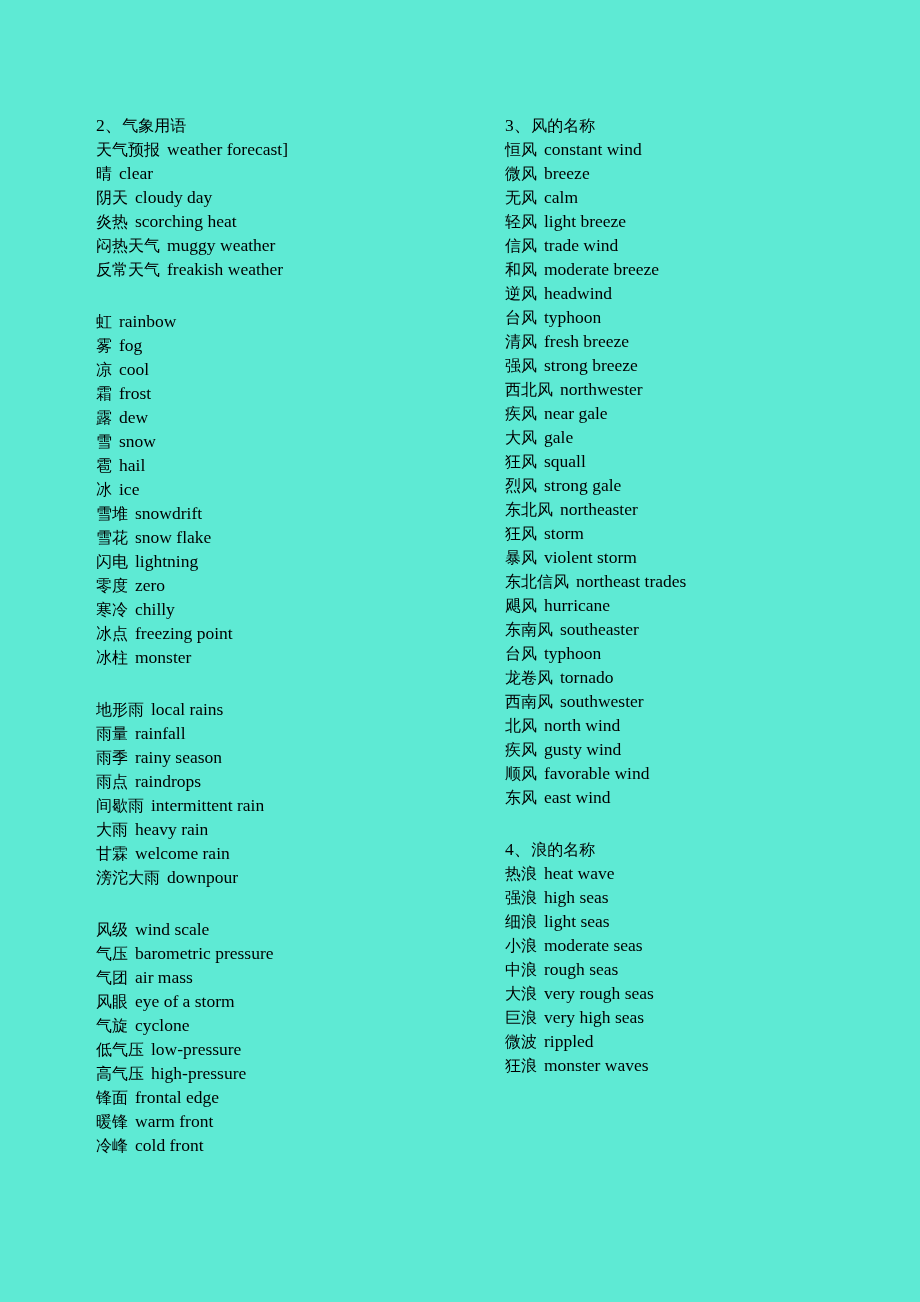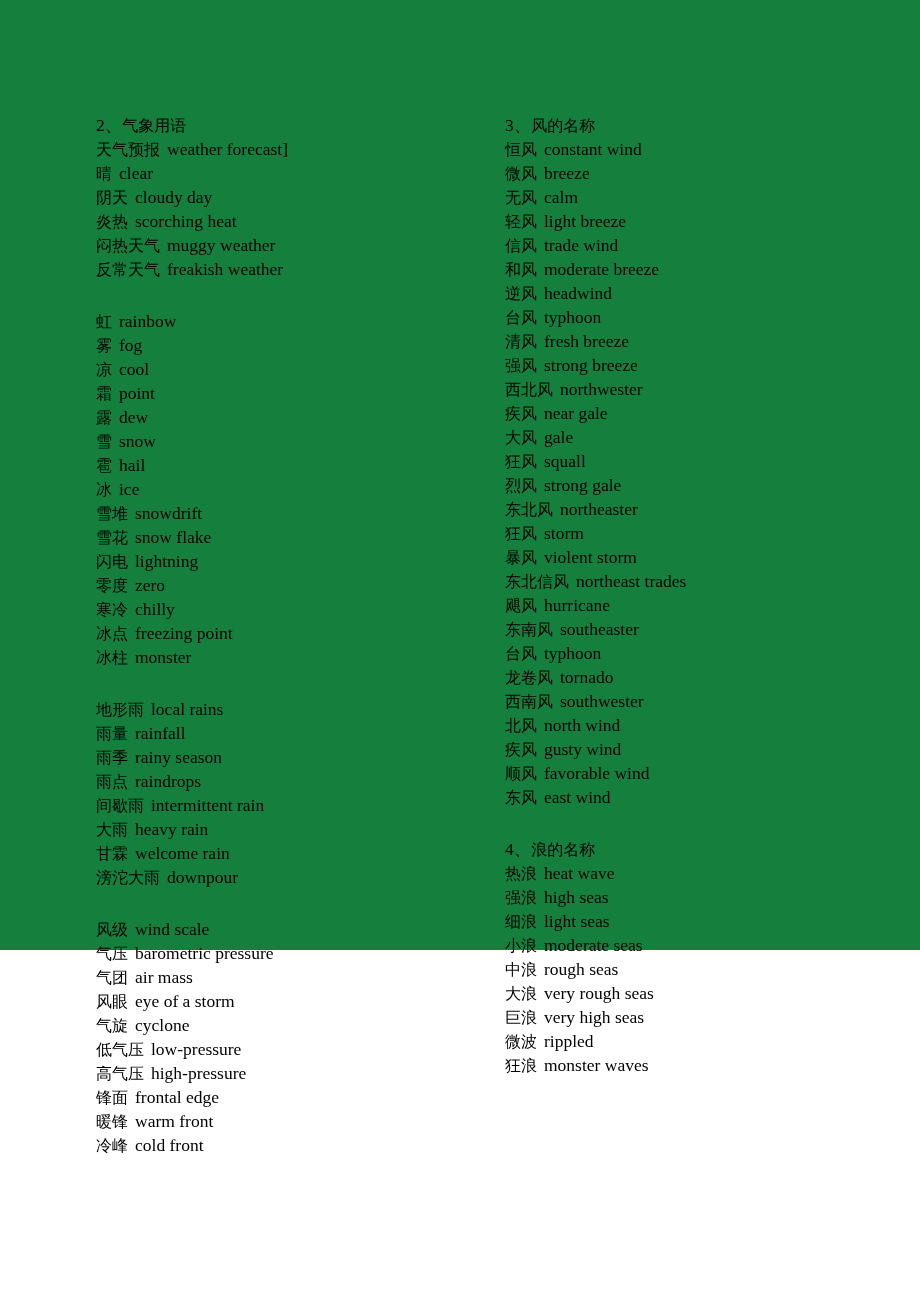--- a/index.html
+++ b/index.html
@@ -15,22 +15,22 @@
     overflow: hidden;
     font-family: "Liberation Serif", "DejaVu Serif", serif;
     color: #000000;
     -webkit-font-smoothing: antialiased;
   }
   .page {
     position: absolute;
     left: 0;
     top: 0;
     width: 920px;
-    height: 950px;
-    background: #15803d;
+    height: 1302px;
+    background: #5eead4;
   }
   .columns {
     position: absolute;
     left: 0;
     top: 113px;
     width: 920px;
   }
   .column {
     position: absolute;
     top: 0;
@@ -80,21 +80,21 @@
           <div class="entry"><span class="term">晴</span><span class="sep"></span><span class="gloss">clear</span></div>
           <div class="entry"><span class="term">阴天</span><span class="sep"></span><span class="gloss">cloudy day</span></div>
           <div class="entry"><span class="term">炎热</span><span class="sep"></span><span class="gloss">scorching heat</span></div>
           <div class="entry"><span class="term">闷热天气</span><span class="sep"></span><span class="gloss">muggy weather</span></div>
           <div class="entry"><span class="term">反常天气</span><span class="sep"></span><span class="gloss">freakish weather</span></div>
         </div>
         <div class="group">
           <div class="entry"><span class="term">虹</span><span class="sep"></span><span class="gloss">rainbow</span></div>
           <div class="entry"><span class="term">雾</span><span class="sep"></span><span class="gloss">fog</span></div>
           <div class="entry"><span class="term">凉</span><span class="sep"></span><span class="gloss">cool</span></div>
-          <div class="entry"><span class="term">霜</span><span class="sep"></span><span class="gloss">point</span></div>
+          <div class="entry"><span class="term">霜</span><span class="sep"></span><span class="gloss">frost</span></div>
           <div class="entry"><span class="term">露</span><span class="sep"></span><span class="gloss">dew</span></div>
           <div class="entry"><span class="term">雪</span><span class="sep"></span><span class="gloss">snow</span></div>
           <div class="entry"><span class="term">雹</span><span class="sep"></span><span class="gloss">hail</span></div>
           <div class="entry"><span class="term">冰</span><span class="sep"></span><span class="gloss">ice</span></div>
           <div class="entry"><span class="term">雪堆</span><span class="sep"></span><span class="gloss">snowdrift</span></div>
           <div class="entry"><span class="term">雪花</span><span class="sep"></span><span class="gloss">snow flake</span></div>
           <div class="entry"><span class="term">闪电</span><span class="sep"></span><span class="gloss">lightning</span></div>
           <div class="entry"><span class="term">零度</span><span class="sep"></span><span class="gloss">zero</span></div>
           <div class="entry"><span class="term">寒冷</span><span class="sep"></span><span class="gloss">chilly</span></div>
           <div class="entry"><span class="term">冰点</span><span class="sep"></span><span class="gloss">freezing point</span></div>

